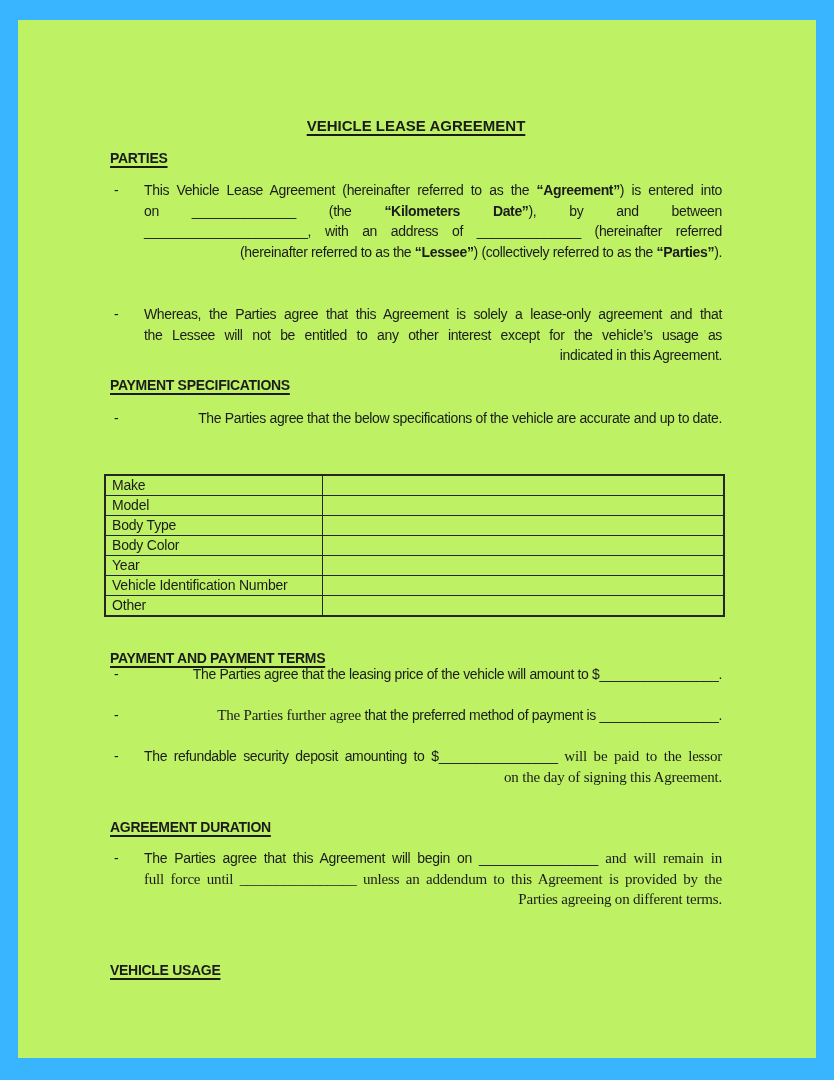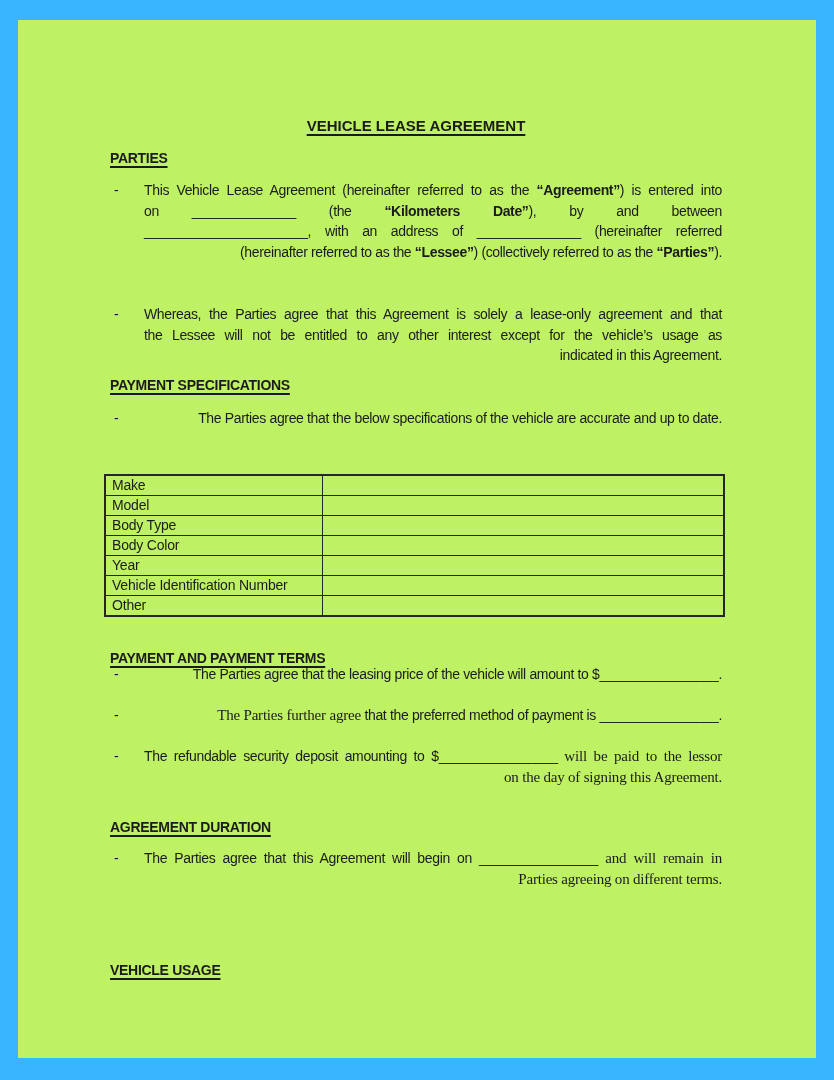--- a/index.html
+++ b/index.html
@@ -151,20 +151,21 @@
     </div>
 
     <div class="sec" style="top:799px">
       <span class="u">AGREEMENT DURATION</span>
     </div>
 
     <div class="para" style="top:828px">
       <span class="dash">-</span>
       <div class="ptxt">
           <div class="line jl"><span class="seg">The Parties agree that this Agreement will begin on ________________</span><span class="seg serif"> and will remain in</span></div>
+          <div class="line jl"><span class="seg serif">full force until ________________ unless an addendum to this Agreement is provided by the</span></div>
           <div class="line"><span class="seg serif">Parties agreeing on different terms.</span></div>
         </div>
     </div>
 
     <div class="sec" style="top:942px">
       <span class="u">VEHICLE USAGE</span>
     </div>
 
   </div>
 </div>

